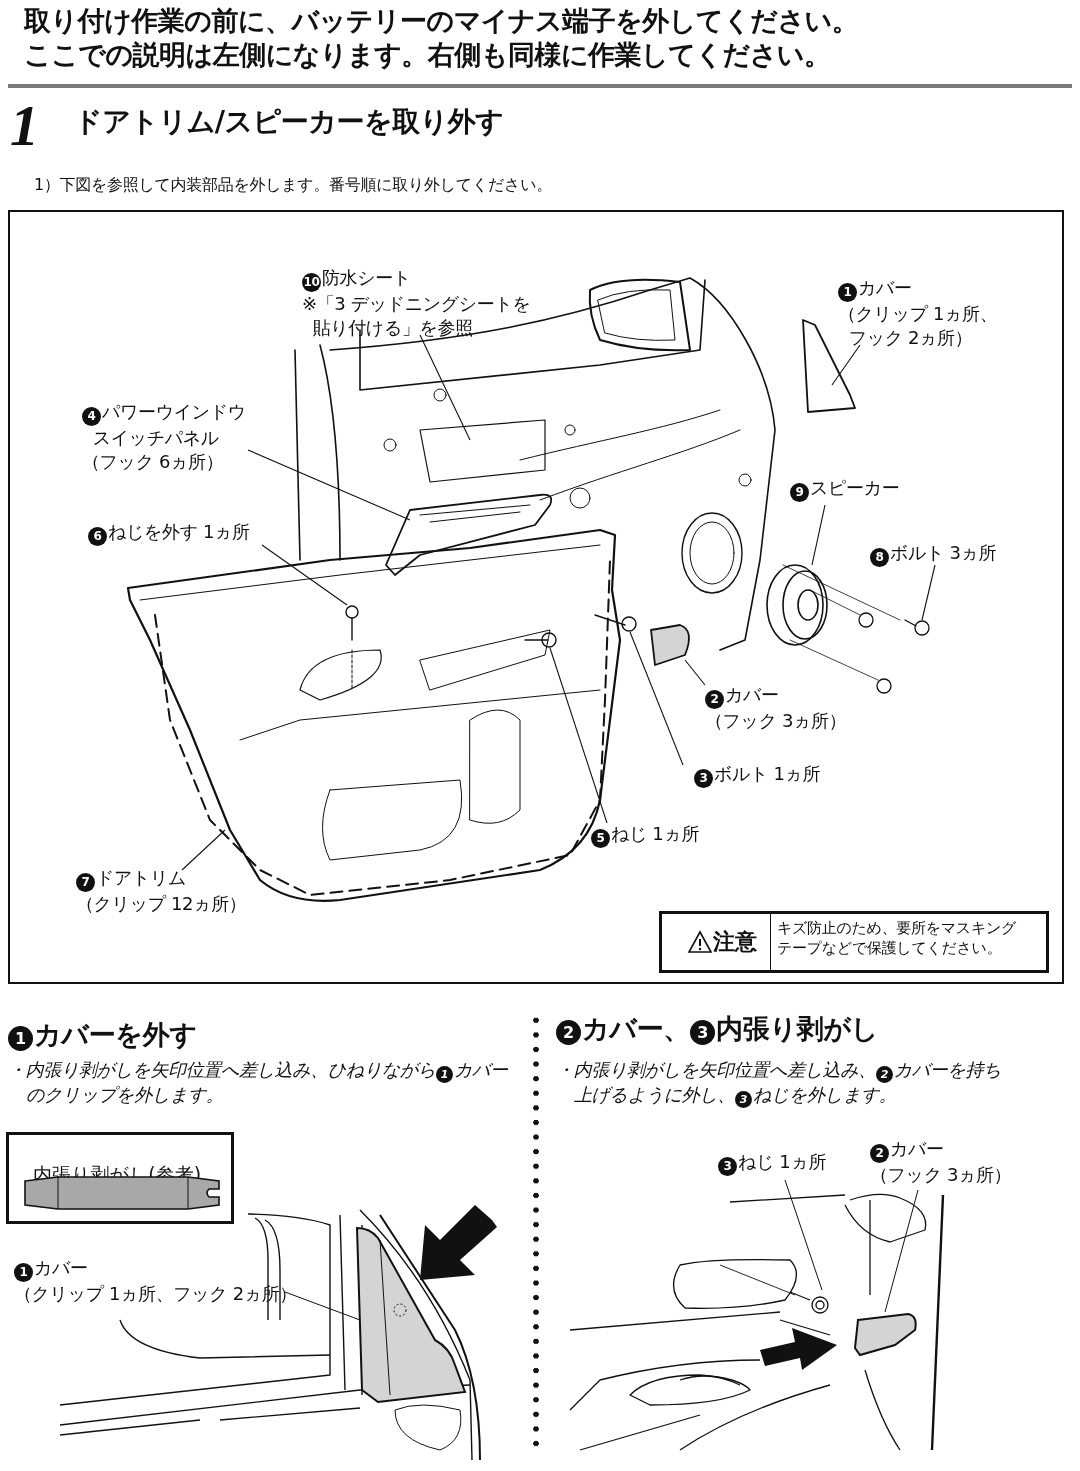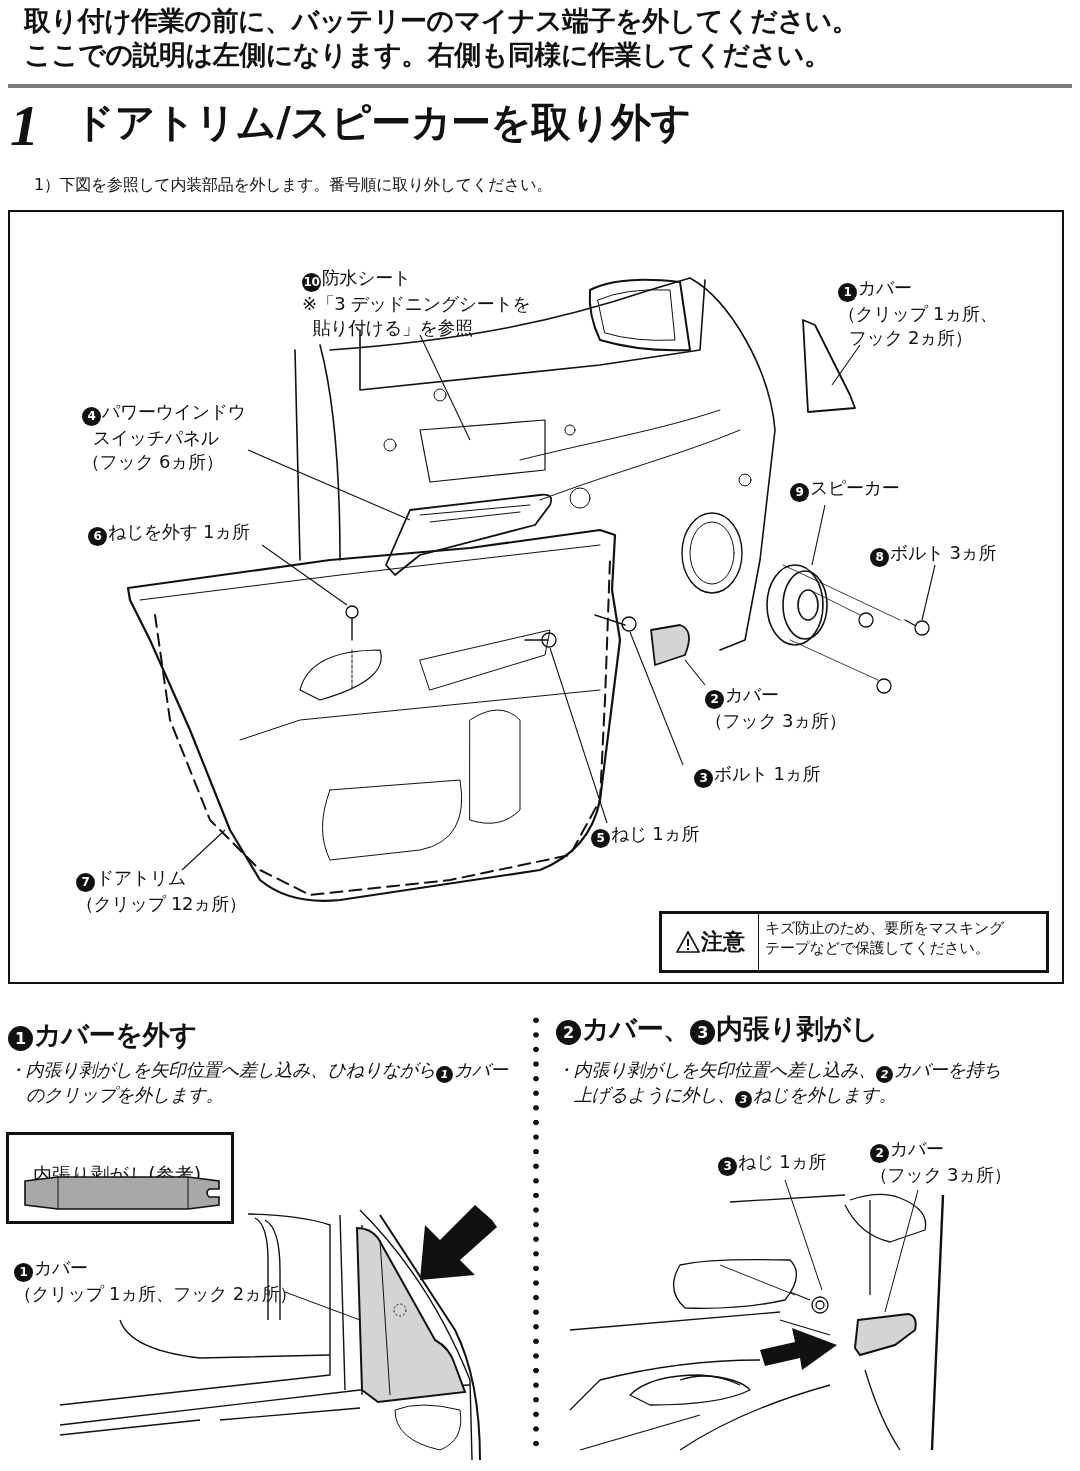--- a/index.html
+++ b/index.html
@@ -3,29 +3,29 @@
 <meta charset="utf-8">
 <style>
   html, body { margin: 0; padding: 0; background: #ffffff; }
   body { width: 1080px; height: 1471px; position: relative; overflow: hidden;
          font-family: "DejaVu Sans", "Liberation Sans", sans-serif; color: #111; }
   .abs { position: absolute; }
   .intro { left: 8px; font-size: 27px; line-height: 34px; letter-spacing: -0.5px; font-weight: bold; margin-left: 16px; }
   .rule { left: 8px; top: 84px; width: 1064px; height: 4px; background: #7a7a7a; }
   .step-num { left: 10px; top: 96px; font-family: "Liberation Serif", "DejaVu Serif", serif;
               font-style: italic; font-weight: bold; font-size: 58px; line-height: 60px; }
-  .step-title { left: 74px; top: 100px; font-size: 40px; line-height: 44px; font-weight: bold; letter-spacing: -0.5px; }
+  .step-title { left: 74px; top: 100px; font-size: 28px; line-height: 44px; font-weight: bold; letter-spacing: -0.5px; }
   .sub { left: 34px; top: 170px; font-size: 16px; line-height: 30px; letter-spacing: -0.3px; }
   .frame { left: 8px; top: 210px; width: 1056px; height: 774px; border: 2px solid #111; box-sizing: border-box; }
   .lbl { font-size: 18px; line-height: 24px; letter-spacing: -0.4px; white-space: pre; }
   .circ { display: inline-block; width: 19px; height: 19px; border-radius: 50%; background: #111; color: #fff;
           font-size: 12px; line-height: 19px; text-align: center; font-weight: bold; vertical-align: -2px; margin-right: 1px; }
   .caution { left: 659px; top: 911px; width: 390px; height: 62px; border: 3px solid #111; box-sizing: border-box; display: flex; }
   .caution .head { width: 96px; border-right: 1px solid #111; display: flex; align-items: center; justify-content: center;
-                   font-size: 22px; font-weight: bold; }
+                   font-size: 22px; font-weight: bold; padding-left: 12px; }
   .caution .body { flex: 1; padding: 4px 6px; font-size: 15px; line-height: 20px; font-weight: normal; letter-spacing: -0.3px; }
   .sec-title { font-size: 27px; line-height: 34px; font-weight: bold; letter-spacing: -0.3px; }
   .sec-title .circ { width: 25px; height: 25px; line-height: 25px; font-size: 16px; vertical-align: 0; }
   .sec-body { font-size: 18px; line-height: 23px; letter-spacing: -0.4px; font-style: italic; }
   .sec-body .circ { width: 17px; height: 17px; line-height: 17px; font-size: 11px; }
   .vdots { left: 532px; top: 1013px; width: 8px; height: 440px;
            background-image: radial-gradient(circle, #111 2.5px, transparent 3px);
            background-size: 8px 14.6px; background-repeat: repeat-y; }
   .toolbox { left: 6px; top: 1132px; width: 228px; height: 92px; border: 3px solid #111; box-sizing: border-box; }
   .toolbox .t { position: absolute; left: 24px; top: 6px; font-size: 19px; line-height: 26px; margin-top: 20px; }

